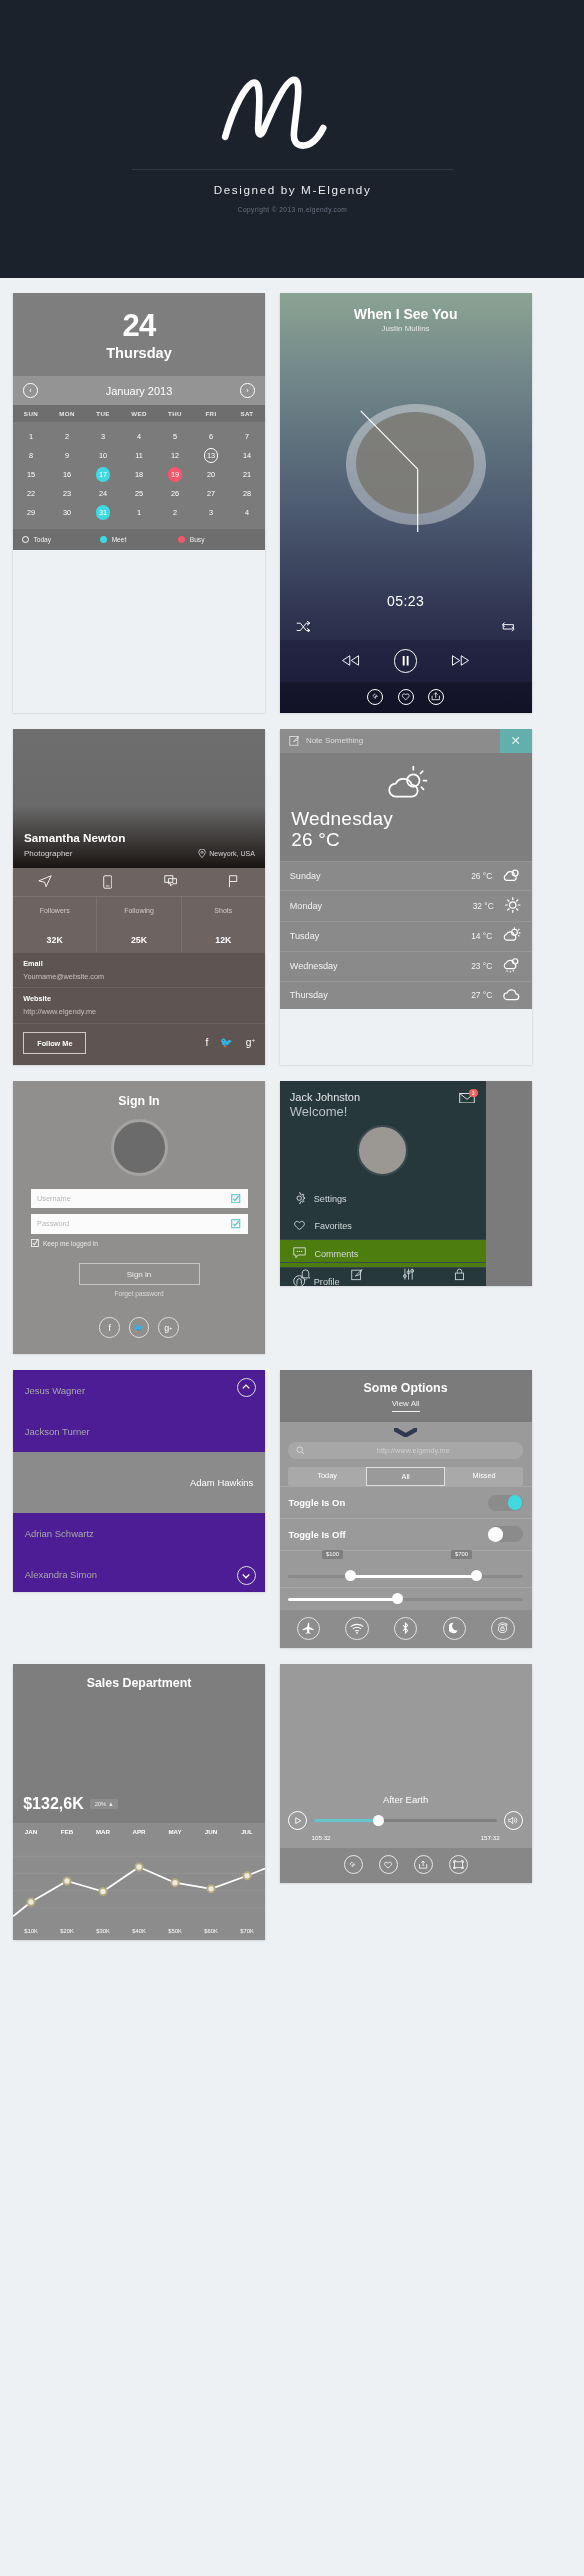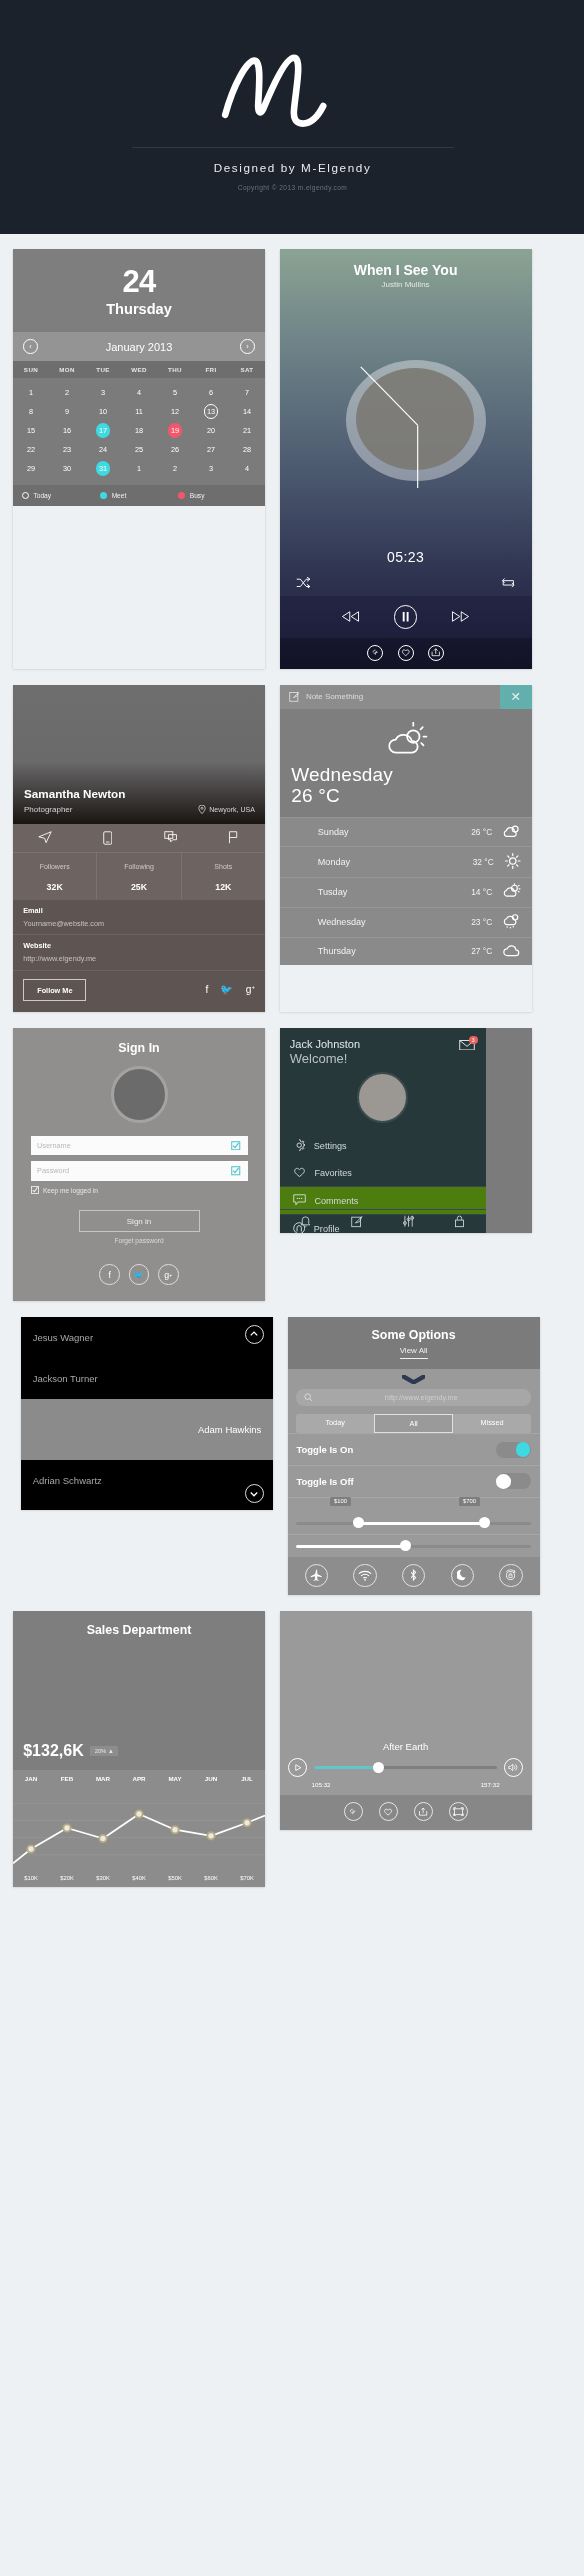--- a/index.html
+++ b/index.html
@@ -3,21 +3,21 @@
 <meta charset="utf-8">
 <style>
   * { box-sizing: border-box; margin:0; padding:0; }
   body {
     width:585px; background:#eef1f4;
     font-family:"Liberation Sans", sans-serif;
     -webkit-font-smoothing:antialiased;
   }
 
   
-  .hero { background:#1b222c; height:234px; display:flex; flex-direction:column;
+  .hero { background:#1b222c; height:278px; display:flex; flex-direction:column;
           align-items:center; justify-content:center; }
   .logo-m { width:161px; height:88px; }
   .hero-rule { width:322px; height:0.7px; background:#2f3845; margin:16px 0 13px; }
   .hero-title { color:#e9ecef; font-size:11.7px; letter-spacing:1.6px; font-weight:400; }
   .hero-copy { color:#68727f; font-size:6.6px; letter-spacing:0.4px; margin-top:10.2px; }
 
   
   .grid { padding:14.6px 13px 29px; display:flex; flex-wrap:wrap; gap:16px 14.6px; }
   .screen { width:252px; position:relative; overflow:hidden;
             box-shadow:0 0.7px 2.2px rgba(0,0,0,.18); }
@@ -71,21 +71,21 @@
   .pf-name { position:absolute; left:11px; bottom:23.4px; color:#fff; font-size:11.7px; font-weight:bold; }
   .pf-job { position:absolute; left:11px; bottom:9.5px; color:#d6d6d6; font-size:8px; }
   .pf-loc { position:absolute; right:10.2px; bottom:9.5px; color:#d6d6d6; font-size:7px;
             display:flex; align-items:center; gap:3.7px; }
   .pf-acts { background:#6d6361; display:flex; padding:7.3px 0; }
   .pf-acts div { flex:1; display:flex; justify-content:center; }
   .pf-stats { background:#6d6361; display:flex; }
   .pf-stats div { flex:1; text-align:center; padding:4.4px 0 7.3px; border-right:0.7px solid #7c7270;
                   border-top:0.7px solid #7c7270; }
   .pf-stats div:last-child { border-right:none; }
-  .pf-stats b { display:block; color:#fff; font-size:8.8px; margin-top:11px; }
+  .pf-stats b { display:block; color:#fff; font-size:8.8px; margin-top:20px; }
   .pf-stats span { color:#d3cbc9; font-size:7px; }
   .pf-field { background:#5e5553; padding:5.8px 10.2px 6.6px; border-top:0.7px solid #6d6361; }
   .pf-field b { display:block; color:#fff; font-size:7.3px; }
   .pf-field span { color:#c8c0be; font-size:7.3px; }
   .pf-foot { background:#5e5553; padding:8.8px 10.2px 11.7px; display:flex; align-items:center;
              justify-content:space-between; border-top:0.7px solid #6d6361; }
   .btn-outline { border:1px solid #cfc8c6; color:#fff; font-size:7.3px; font-weight:bold;
                  padding:5.1px 13px; }
   .soc { display:flex; gap:12.4px; color:#fff; font-size:10.2px; }
 
@@ -93,21 +93,21 @@
   .wx-bar { background:#8c8c8c; display:flex; align-items:center; justify-content:space-between; }
   .wx-note { display:flex; align-items:center; gap:5.8px; color:#ddd; font-size:8px; padding:6.6px 0 6.6px 9.5px;justify-content:space-between; }
   .wx-x { background:#62afae; width:32px; align-self:stretch; display:flex; align-items:center;
           justify-content:center; color:#e8f2f1; font-size:12.4px; }
   .wx-hero { background:#7e7e7e; padding:13px 11.7px 10.2px; }
   .wx-ic { display:flex; justify-content:center; margin-bottom:7.3px; }
   .wx-day { color:#fff; font-size:19px; line-height:1.12; font-weight:400; letter-spacing:0.2px; }
   .wx-temp { color:#fff; font-size:19px; line-height:1.12; letter-spacing:0.2px; }
   .wx-list { background:#8a8a8a; }
   .wx-row { display:flex; align-items:center; padding:5.8px 10.2px; border-top:0.7px solid #969696; }
-  .wx-row .d { flex:1; color:#f2f2f2; font-size:9.1px;margin-left:28px; }
+  .wx-row .d { flex:1; color:#f2f2f2; font-size:9.1px; }
   .wx-row .t { color:#f2f2f2; font-size:8.4px; margin-right:10.2px; }
 
   
   .si { background:#918f8d; padding:13px 17.5px 16px; }
   .si-h { color:#fff; font-size:12.4px; font-weight:bold; text-align:center; }
   .si-av { width:57px; height:57px; border-radius:50%; background:#6b6b6b; margin:10.2px auto 13px;
            border:3.7px solid #a5a3a1; }
   .si-in { background:#fbfbfb; display:flex; align-items:center; padding:5.1px 6.6px; margin-bottom:5.8px; }
   .si-in span { flex:1; color:#b7b7b7; font-size:7.3px; }
   .si-chk { color:#e9e7e5; font-size:6.6px; display:flex; align-items:center; gap:4.4px; }
@@ -131,21 +131,21 @@
               justify-content:center; }
   .sm-av { width:51px; height:51px; border-radius:50%; background:#9b9792; margin:6.6px auto 8.8px;
            border:2.9px solid #3b4b4d; }
   .sm-item { display:flex; align-items:center; gap:8.8px; padding:6.6px 13px; color:#d3dada; font-size:9.1px; }
   .sm-item.sel { background:#4d7c0f; border-top:0.7px solid #37474a; border-bottom:0.7px solid #37474a; }
   .sm-nav { position:absolute; left:0; right:0; bottom:0; display:flex; border-top:0.7px solid #384a4d;
             padding:5.1px 0 5.8px; }
   .sm-nav div { flex:1; display:flex; justify-content:center; }
 
   
-  .ct { background:#000000; height:193px; position:relative;margin-left:8px; }
+  .ct { background:#4c1d95; height:222px; position:relative; }
   .ct-r { padding:8.8px 11.7px; color:#a8a8a8; font-size:9.5px; height:41px; display:flex; align-items:center; }
   .ct-r.hi { background:#8b8b8b; color:#fff; justify-content:flex-end; height:61px; }
   .ct-up { position:absolute; right:9.5px; top:8px; }
   .ct-dn { position:absolute; right:9.5px; bottom:6.6px; }
   .ring28 { width:19px; height:19px; border:1.2px solid #dcdcdc; border-radius:50%;
             display:flex; align-items:center; justify-content:center; }
 
   
   .op-h { background:#7b7b7b; text-align:center; padding:11.7px 0 10.2px; }
   .op-t { color:#fff; font-size:12.4px; font-weight:bold; }

